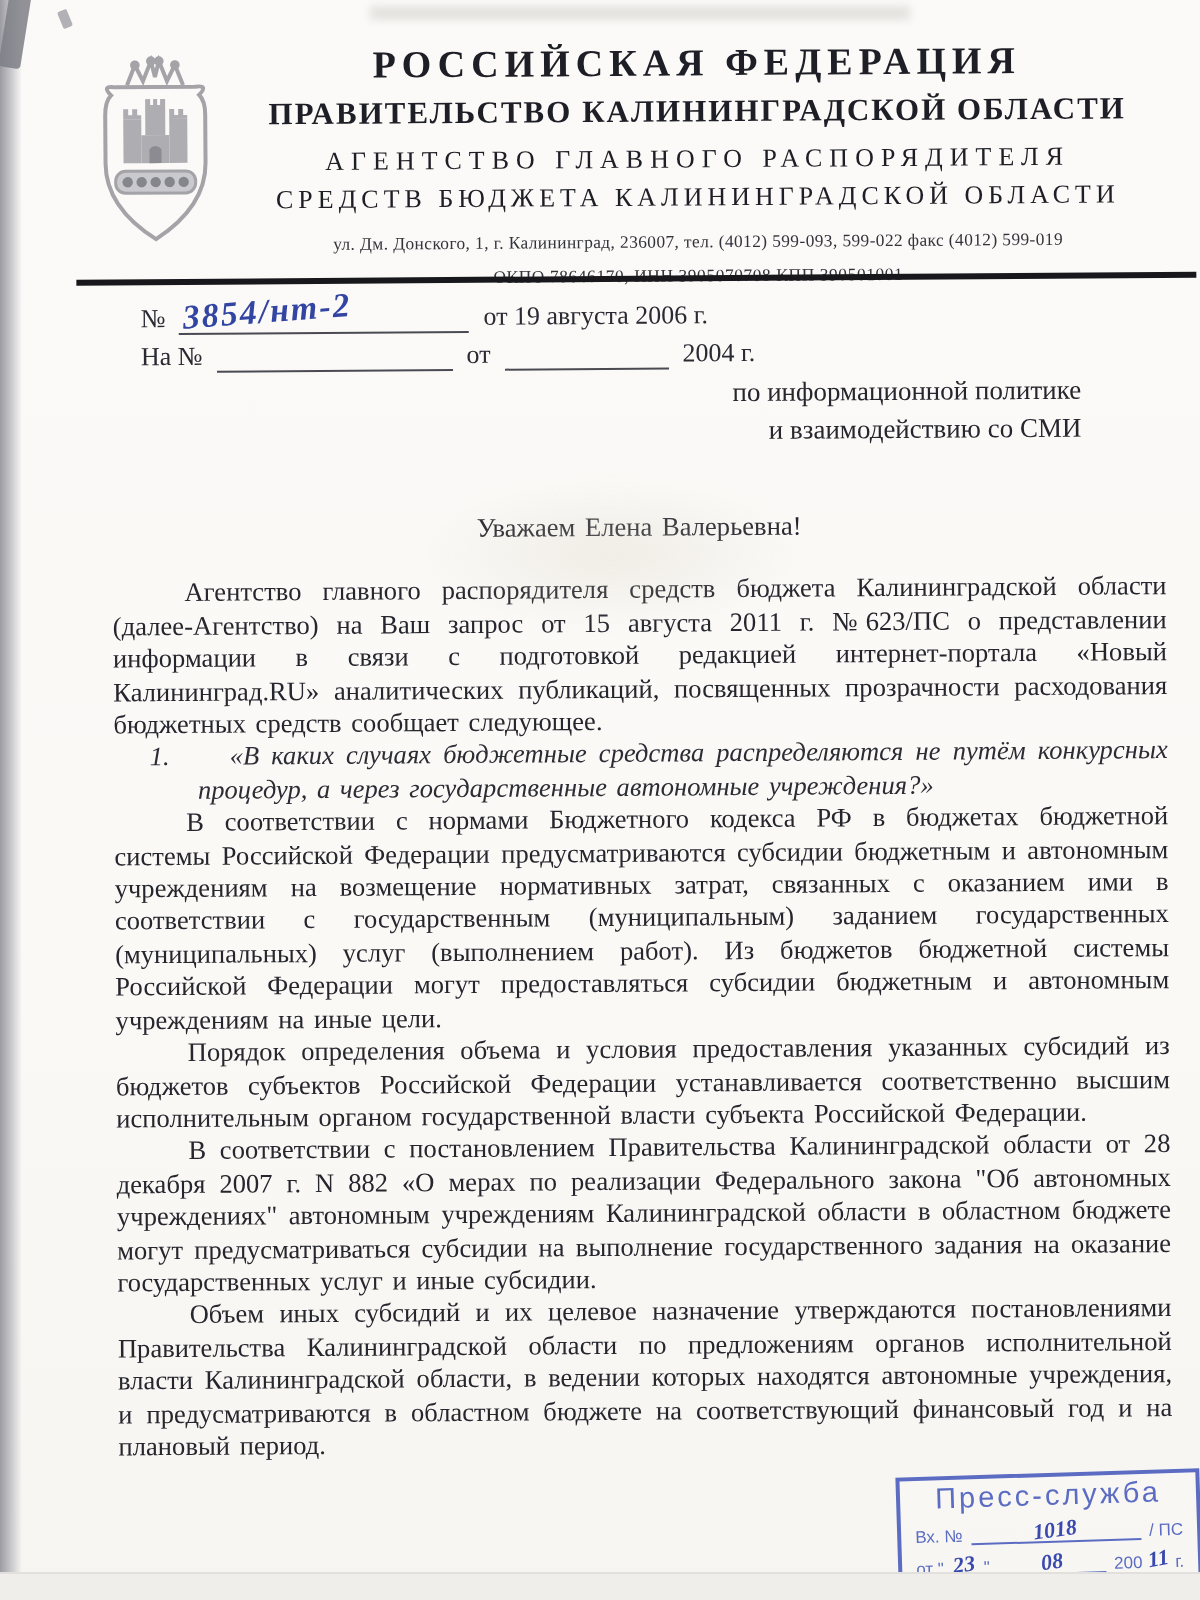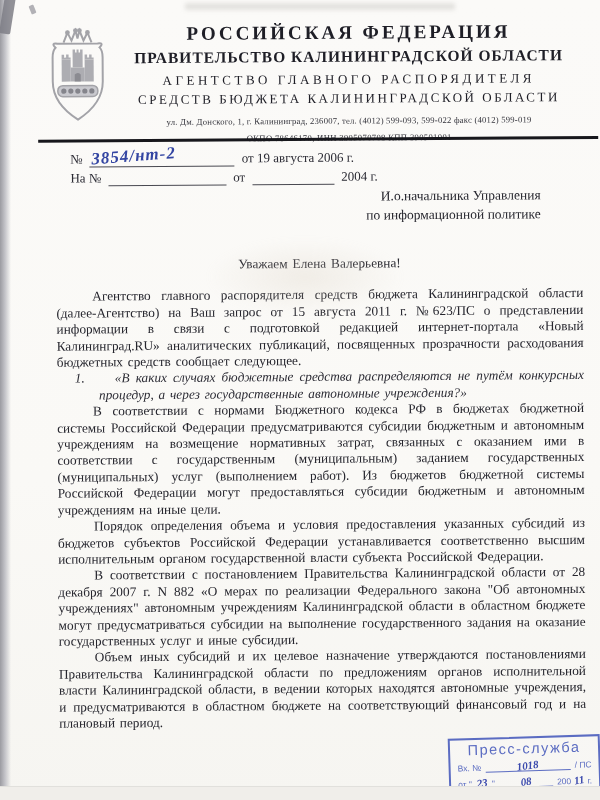--- a/index.html
+++ b/index.html
@@ -131,22 +131,22 @@
       <div class="ref-row">
         <span>На №</span>
         <span class="ufield w118"></span>
         <span>от</span>
         <span class="ufield w82"></span>
         <span>2004 г.</span>
       </div>
     </div>
 
     <div class="recipient">
-      <div>И.о.начальника Управления</div>
       <div>по информационной политике</div>
+      <div>и взаимодействию со СМИ</div>
     </div>
 
     <div class="bodytext">
       <div class="salutation">Уважаем Елена Валерьевна!</div>
       <p class="para">Агентство главного распорядителя средств бюджета Калининградской области (далее-Агентство) на Ваш запрос от 15 августа 2011 г. №623/ПС о представлении информации в связи с подготовкой редакцией интернет-портала «Новый Калининград.RU» аналитических публикаций, посвященных прозрачности расходования бюджетных средств сообщает следующее.</p>
       <div class="question">
         <span class="qnum">1.</span><span>«В каких случаях бюджетные средства распределяются не путём конкурсных процедур, а через государственные автономные учреждения?»</span>
       </div>
       <p class="para">В соответствии с нормами Бюджетного кодекса РФ  в бюджетах бюджетной системы Российской Федерации предусматриваются субсидии бюджетным и автономным учреждениям на возмещение нормативных затрат, связанных с оказанием ими в соответствии с государственным (муниципальным) заданием государственных (муниципальных) услуг (выполнением работ). Из бюджетов бюджетной системы Российской Федерации могут предоставляться субсидии бюджетным и автономным учреждениям на иные цели.</p>
       <p class="para">Порядок определения объема и условия предоставления указанных субсидий из бюджетов субъектов Российской Федерации устанавливается соответственно высшим исполнительным органом государственной власти субъекта Российской Федерации.</p>

